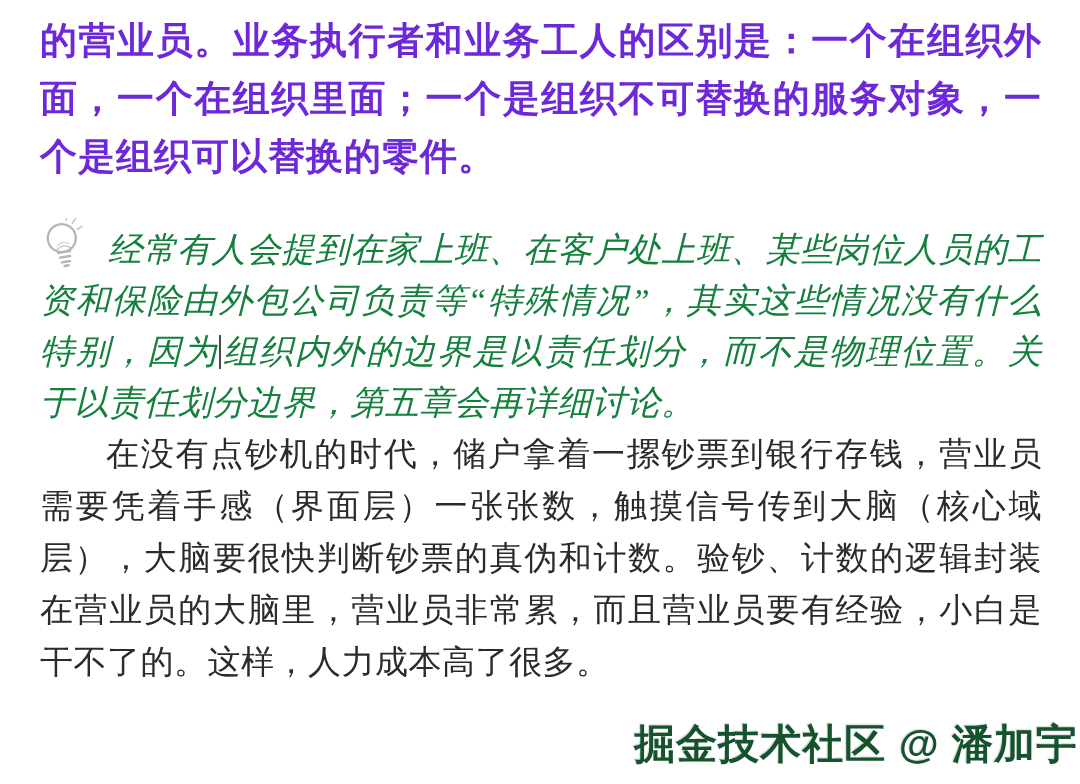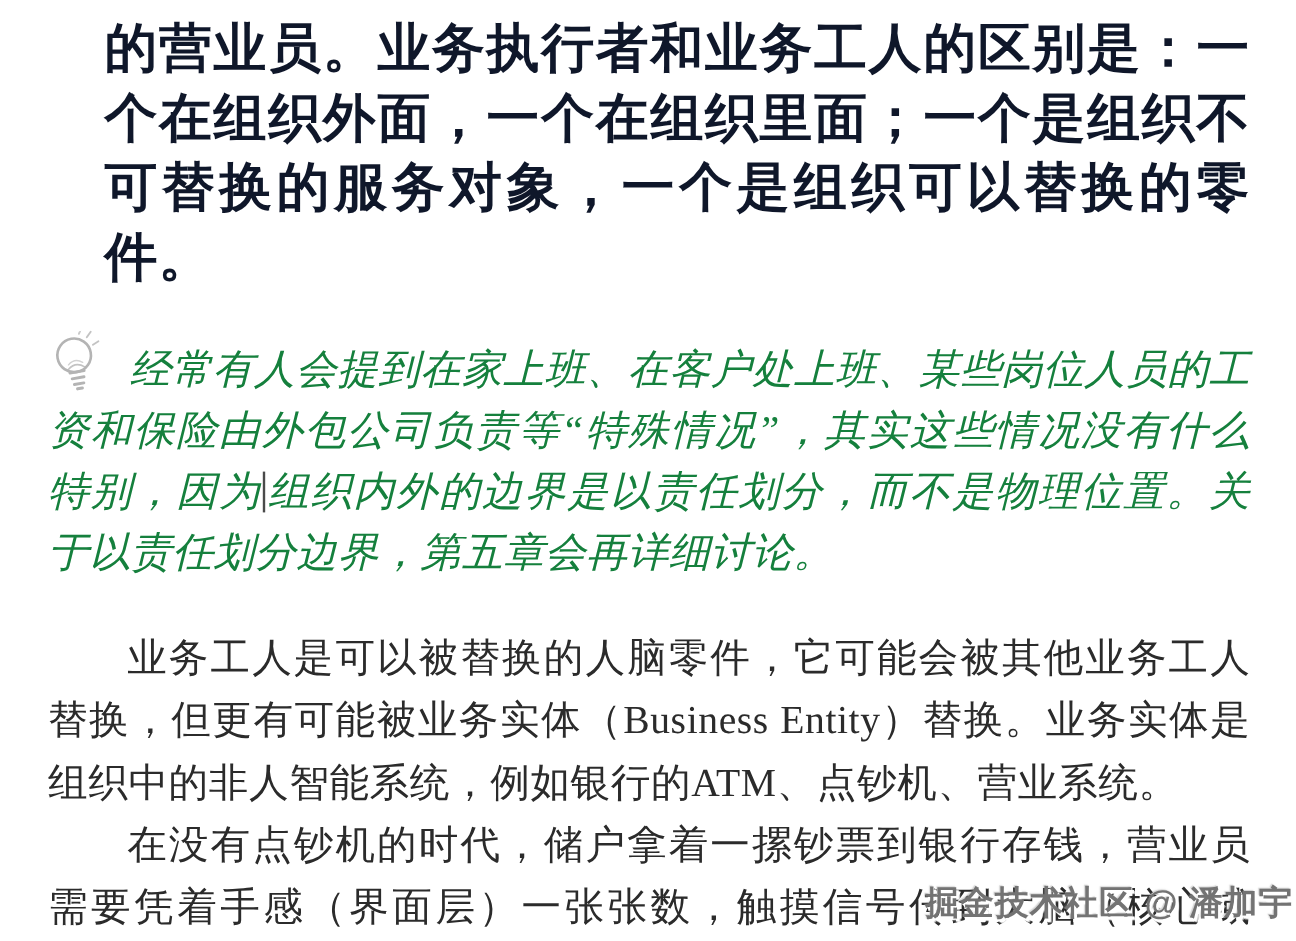--- a/index.html
+++ b/index.html
@@ -16,26 +16,25 @@
     box-sizing: border-box;
     padding: 12px 38px 0 40px;
     color: #262626;
     font-family: "Liberation Serif", serif;
   }
   .para {
     margin: 0;
     text-align: justify;
   }
   .para-opening {
-    font-size: 44px;
+    font-size: 37px;
     line-height: 58px;
     font-weight: bold;
     letter-spacing: 1px;
-    color: #0f172a;
-    margin-left: 47px;
+    color: #6d28d9;
   }
   .para-tip {
     margin-top: 33px;
     font-size: 34px;
     line-height: 51px;
     font-style: italic;
     color: #15803d;
     letter-spacing: 0.5px;
   }
   .para-body {
@@ -62,24 +61,24 @@
     height: 34px;
     border-left: 2px solid #4a4a4a;
     vertical-align: -6px;
     margin: 0 1px;
   }
   .watermark {
     position: absolute;
     right: 2px;
     bottom: 12px;
     font-family: "Liberation Sans", sans-serif;
-    font-size: 28px;
+    font-size: 41px;
     font-weight: bold;
     letter-spacing: 1px;
-    color: #737373;
+    color: #14532d;
     text-shadow:
       2px 2px 0 #ffffff,
       3px 3px 1px rgba(255, 255, 255, 0.85),
       -1px -1px 1px rgba(130, 130, 130, 0.35);
     white-space: nowrap;
   }
 </style>
 </head>
 <body>
 
@@ -101,23 +100,20 @@
           <path d="M19 43 L27 43" stroke-width="2.4"></path>
           <path d="M21 47 L25 47" stroke-width="2.6"></path>
           <path d="M36 6 L40 2" stroke-width="1.6" opacity="0.8"></path>
           <path d="M40 13 L45 11" stroke-width="1.6" opacity="0.8"></path>
           <path d="M30 2 L32 -1" stroke-width="1.6" opacity="0.7"></path>
         </g>
       </svg>
     </span><span>经常有人会提到在家上班、在客户处上班、某些岗位人员的工资和保险由外包公司负责等“特殊情况”，其实这些情况没有什么特别，因为</span><span class="text-cursor"></span><span>组</span><span>织内外的边界是以责任划分，而不是物理位置。关于以责任划分边界，第五章会再详细讨论。</span>
   </p>
 
-  <p class="para para-body first">
-    <span>业务工人是可以被替换的人脑零件，它可能会被其他业务工人替换，但更有可能被业务实体（Business Entity）替换。业务实体是组织中的非人智能系统，例如银行的ATM、点钞机、营业系统。</span>
-  </p>
 
   <p class="para para-body">
     <span>在没有点钞机的时代，储户拿着一摞钞票到银行存钱，营业员需要凭着手感（界面层）一张张数，触摸信号传到大脑（核心域层），大脑要很快判断钞票的真伪和计数。验钞、计数的逻辑封装在营业员的大脑里，营业员非常累，而且营业员要有经验，小白是干不了的。这样，人力成本高了很多。</span>
   </p>
 
   <div class="watermark">掘金技术社区 @ 潘加宇</div>
 
 </div>
 
 </body></html>

